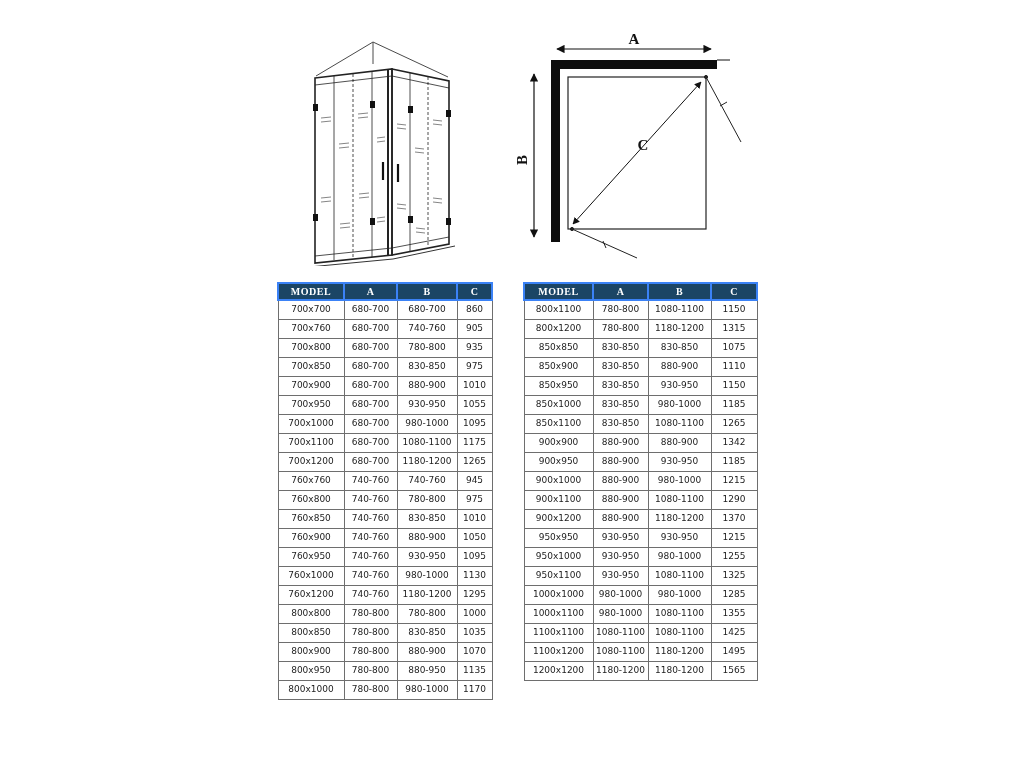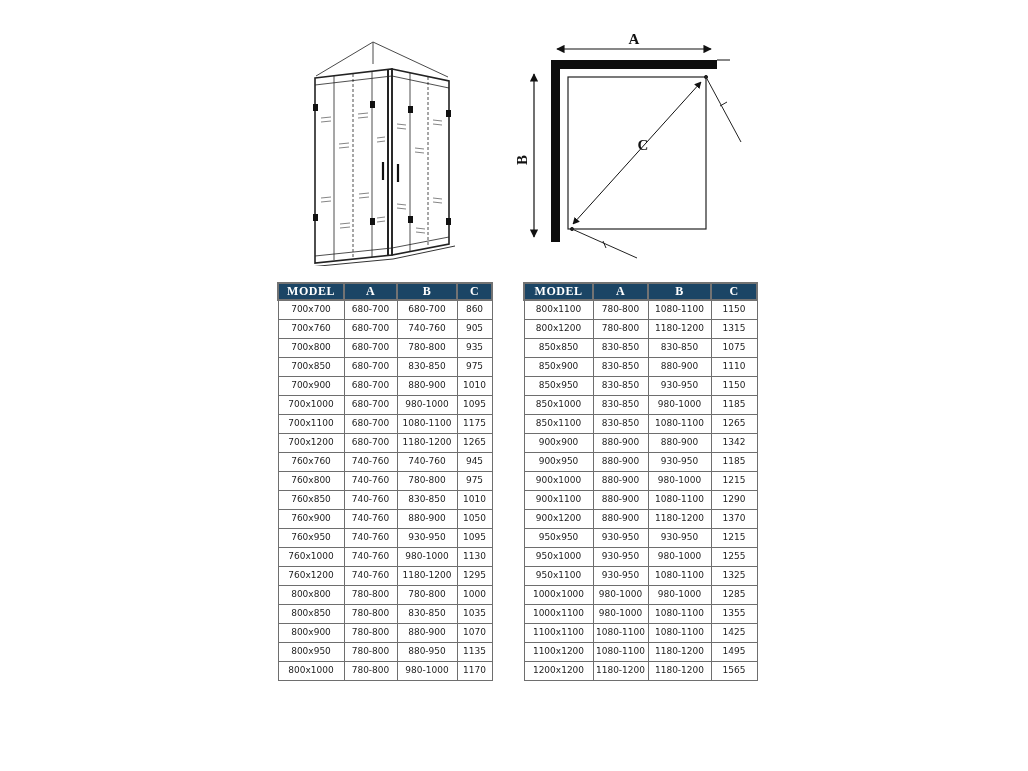--- a/index.html
+++ b/index.html
@@ -22,22 +22,22 @@
   table.spec td {
     border:1px solid #6e6e6e;
     font-size:9px; line-height:1;
     text-align:center; vertical-align:middle;
     height:19px; padding:0 1px; color:#1c1c1c;
     white-space:nowrap; overflow:hidden;
   }
   table.spec th {
     background:#1b4565; color:#ffffff;
     font-family:"Liberation Serif", serif;
-    font-size:12px; font-weight:bold; letter-spacing:0.5px;
-    height:17px; border:2px solid #737373; padding:0;
+    font-size:10px; font-weight:bold; letter-spacing:0.5px;
+    height:17px; border:2px solid #3b82f6; padding:0;
   }
   text.dimlabel {
     font-family:"Liberation Serif", serif;
     font-weight:bold; font-size:15px; fill:#111;
   }
 </style>
 </head>
 <body>
 
 <div class="page">
@@ -198,20 +198,26 @@
           <td>830-850</td>
           <td>975</td>
         </tr>
         <tr>
           <td>700x900</td>
           <td>680-700</td>
           <td>880-900</td>
           <td>1010</td>
         </tr>
         <tr>
+          <td>700x950</td>
+          <td>680-700</td>
+          <td>930-950</td>
+          <td>1055</td>
+        </tr>
+        <tr>
           <td>700x1000</td>
           <td>680-700</td>
           <td>980-1000</td>
           <td>1095</td>
         </tr>
         <tr>
           <td>700x1100</td>
           <td>680-700</td>
           <td>1080-1100</td>
           <td>1175</td>

